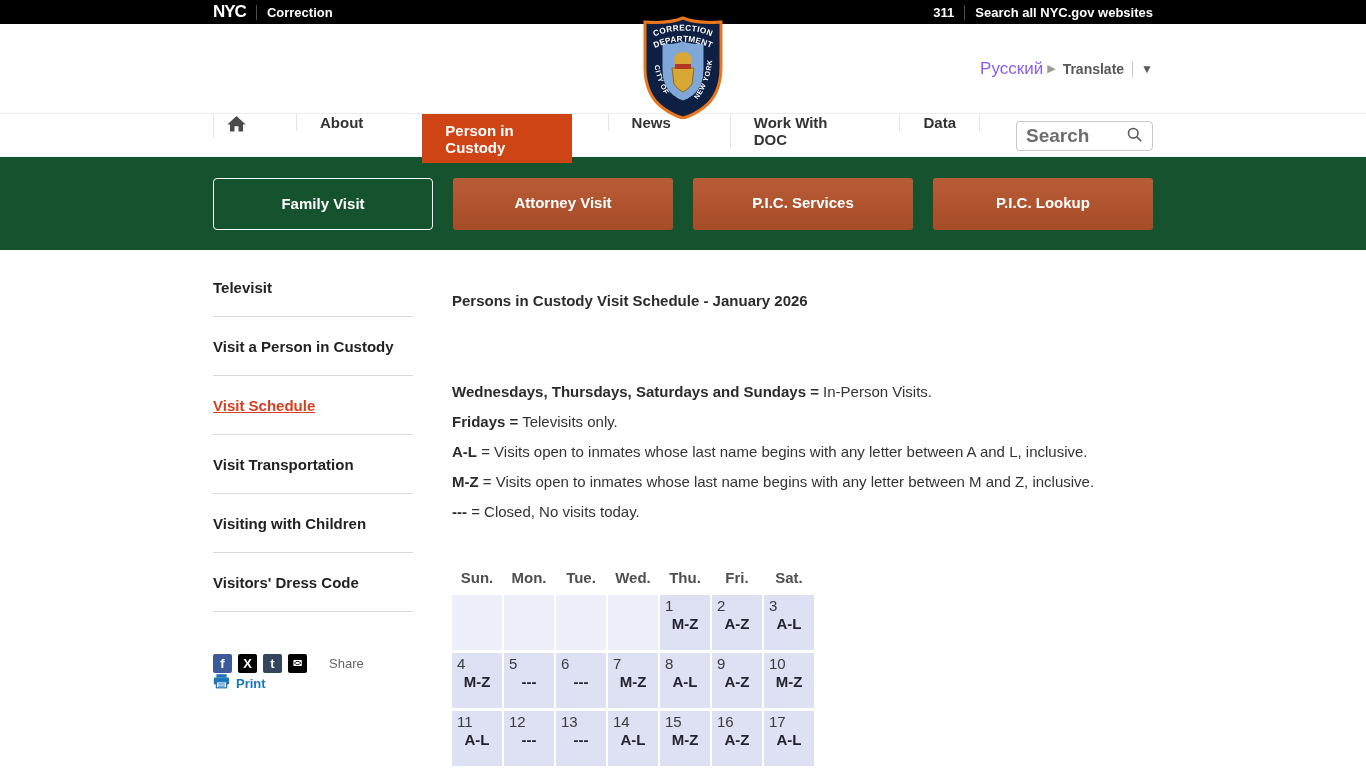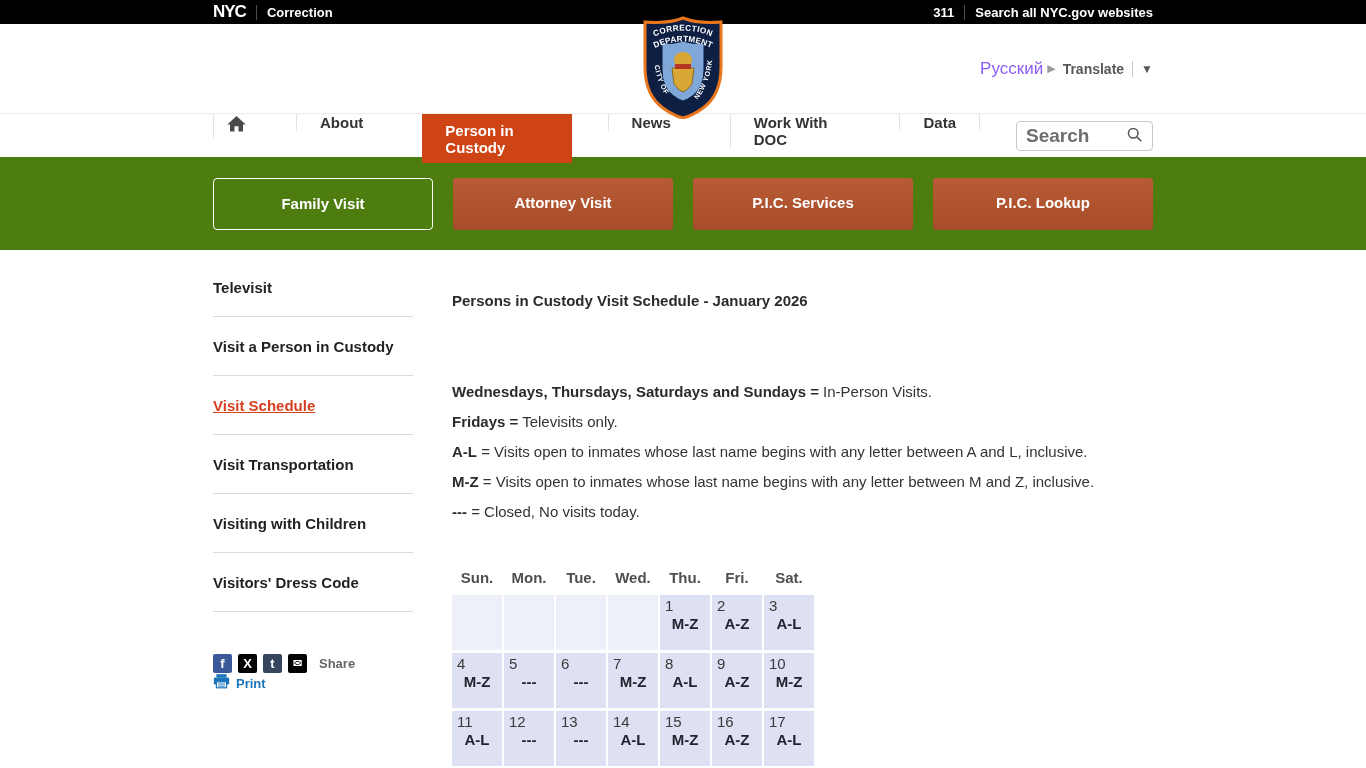--- a/index.html
+++ b/index.html
@@ -37,37 +37,37 @@
     color:#333; border-left:1px solid #e4e4e4; cursor:pointer; text-decoration:none; }
   .nav-item:last-of-type { border-right:1px solid #e4e4e4; }
   .nav-item.active { background:#cf4414; color:#fff; height:49px; border-left:none; }
   .nav-search { margin-left:auto; align-self:center; width:148px; height:30px; border:1px solid #c8c8c8;
     border-radius:4px; display:flex; align-items:center; padding:0 9px; background:#fff; }
   .nav-search input { border:none; outline:none; flex:1; font-family:"Liberation Sans",sans-serif;
     font-size:19px; font-weight:bold; color:#555; width:100px; }
   .nav-search input::placeholder { color:#6e6e6e; font-weight:bold; }
 
   
-  .band { height:93px; background:#4d7c0f; }
+  .band { height:93px; background:#14532d; }
   .band .container { height:93px; display:flex; align-items:center; justify-content:space-between; }
   .band-btn { width:220px; height:52px; line-height:50px; text-align:center; color:#fff;
     font-weight:bold; font-size:15px; cursor:pointer; }
   .band-btn.outline { border:1px solid #fff; border-radius:4px; background:transparent; }
   .band-btn.solid { background:linear-gradient(180deg,#b75c36,#a74c28); border-radius:3px; }
 
   
   .content .container { display:flex; align-items:flex-start; }
   .sidebar { width:200px; flex-shrink:0; padding-top:8px; }
   .side-item { display:block; padding:21px 0 20px; border-bottom:1px solid #d9d9d9; font-weight:bold;
     font-size:15px; color:#222; cursor:pointer; text-decoration:none; }
   .side-item.active { color:#d63e20; text-decoration:underline; }
   .share-row { margin-top:42px; display:flex; align-items:center; }
   .share-ic { width:19px; height:19px; border-radius:2px; color:#fff; font-size:13px; font-weight:bold;
     display:inline-flex; align-items:center; justify-content:center; margin-right:6px; cursor:pointer; }
-  .share-label { color:#666; font-size:13px; font-weight:bold; margin-left:6px; }
+  .share-label { color:#666; font-size:13px; font-weight:normal; margin-left:16px; }
   .print-row { display:flex; align-items:center; cursor:pointer; }
   .print-label { color:#1b75bb; font-size:13px; font-weight:bold; margin-left:6px; }
 
   .main { margin-left:39px; flex:1; }
   .page-title { font-size:15px; font-weight:bold; color:#2b2b2b; margin-top:42px; }
   .legend { margin-top:73px; }
   .legend p { font-size:15px; color:#333; line-height:20px; margin-bottom:10px; }
   .legend b { color:#2b2b2b; }
 
   

